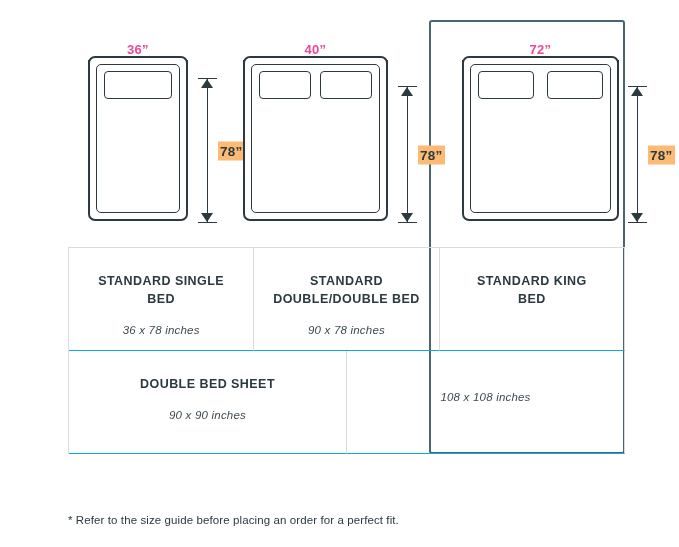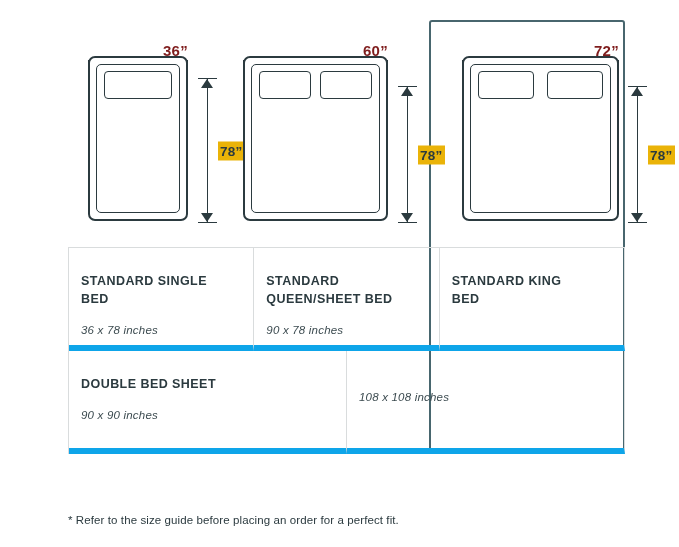--- a/index.html
+++ b/index.html
@@ -111,25 +111,25 @@
     width: 0; height: 0;
     border-top: 6px solid transparent;
     border-bottom: 6px solid transparent;
   }
   .dim-h .arrow-l { left: 1px;  border-right: 9px solid #2b3a3f; }
   .dim-h .arrow-r { right: 1px; border-left: 9px solid #2b3a3f; }
   .dim-h .label {
     position: absolute;
     top: -16px;
     left: 0; right: 0;
-    text-align: right;
-    font-size: 15px;
+    text-align: center;
+    font-size: 13px;
     font-weight: bold;
     letter-spacing: .3px;
-    color: #7f1d1d;
+    color: #ec4899;
   }
 
   .dim-v {
     position: absolute;
     width: 22px;
   }
   .dim-v .line {
     position: absolute;
     top: 0; bottom: 0;
     left: 11px;
@@ -157,21 +157,21 @@
   .dim-v .label {
     position: absolute;
     left: 22px;
     top: 50%;
     transform: translateY(-50%);
     font-size: 13.5px;
     font-weight: bold;
     letter-spacing: .3px;
     white-space: nowrap;
     color: #2b3a3f;
-    background: #eab308;
+    background: #fdba74;
     padding: 2px 2px;
   }
 
   
   .single .dim-h { left: 20px;  top: 30px;  width: 100px; }
   .queen  .dim-h { left: 15px;  top: 30px;  width: 145px; }
   .king   .dim-h { left: 14px;  top: 30px;  width: 157px; }
 
   
   .single .dim-v { left: 128px; top: 50px; height: 145px; }
@@ -188,25 +188,25 @@
     border-left: 1px solid #d9dcdd;
     box-sizing: border-box;
   }
   .trow {
     display: flex;
     width: 100%;
   }
   .cell {
     flex: 1 1 0;
     border-right: 1px solid #d9dcdd;
-    border-bottom: 6px solid #0ea5e9;
+    border-bottom: 1px solid #0ea5e9;
     box-sizing: border-box;
     height: 103px;
     padding: 24px 12px 0 12px;
-    text-align: left;
+    text-align: center;
   }
   .cell .title {
     font-size: 12.5px;
     font-weight: bold;
     letter-spacing: .45px;
     line-height: 18px;
     color: #2b3a3f;
     white-space: pre-line;
   }
   .cell .sub {
@@ -251,21 +251,21 @@
       <div class="cap-t"></div>
       <div class="cap-b"></div>
       <div class="arrow-t"></div>
       <div class="arrow-b"></div>
       <div class="label">78”</div>
     </div>
   </div>
 
   <div class="bed-col queen">
     <div class="dim-h">
-      <div class="label">60”</div>
+      <div class="label">40”</div>
       <div class="line"></div>
       <div class="cap-l"></div>
       <div class="cap-r"></div>
       <div class="arrow-l"></div>
       <div class="arrow-r"></div>
     </div>
     <div class="mattress"></div>
     <div class="mattress-inner"></div>
     <div class="pillow p1"></div>
     <div class="pillow p2"></div>
@@ -305,21 +305,21 @@
   <div class="table">
 
     <div class="trow">
       <div class="cell">
         <div class="title">STANDARD SINGLE
 BED</div>
         <div class="sub">36 x 78 inches</div>
       </div>
       <div class="cell">
         <div class="title">STANDARD
-QUEEN/SHEET BED</div>
+DOUBLE/DOUBLE BED</div>
         <div class="sub">90 x 78 inches</div>
       </div>
       <div class="cell">
         <div class="title">STANDARD KING
 BED</div>
       </div>
     </div>
 
     <div class="trow">
       <div class="cell">

